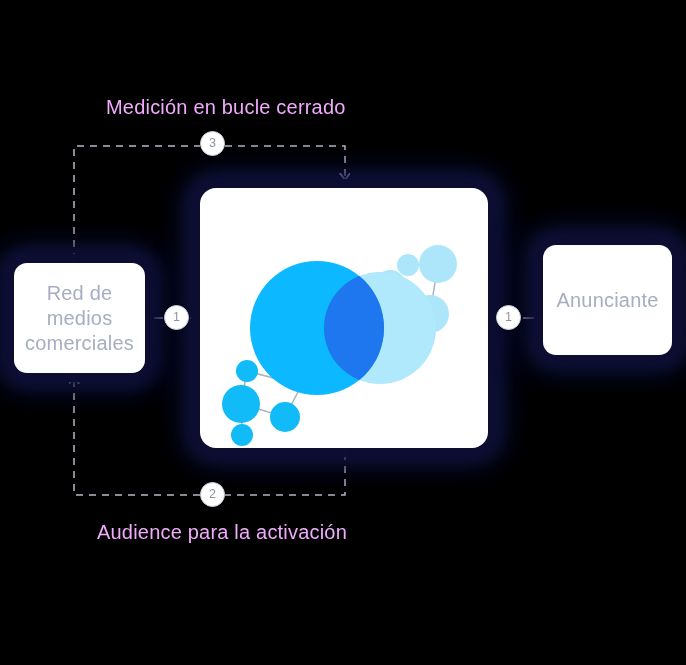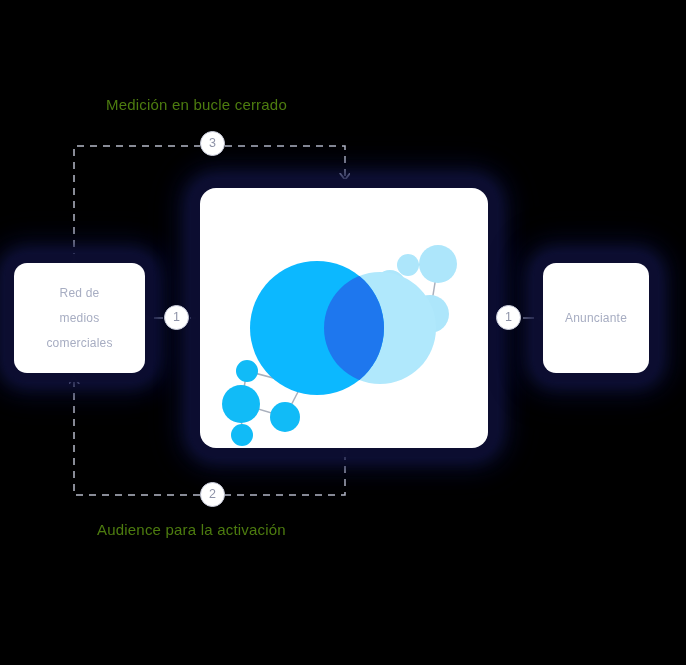--- a/index.html
+++ b/index.html
@@ -35,40 +35,40 @@
     justify-content: center;
     text-align: center;
     color: #a9aec4;
     box-shadow:
       0 0 0 9px rgba(12, 14, 48, 0.96),
       0 0 14px 13px rgba(16, 19, 64, 0.80),
       0 0 24px 20px rgba(20, 24, 78, 0.42),
       0 0 34px 28px rgba(24, 28, 86, 0.16);
   }
   .node-label {
-    font-size: 12px;
+    font-size: 20px;
     line-height: 25px;
     letter-spacing: 0.2px;
     color: #a7adc2;
     white-space: pre-line;
     font-weight: 400;
   }
   #box-left {
     left: 14px; top: 263px;
     width: 131px; height: 110px;
     border-radius: 13px;
   }
   #box-center {
     left: 200px; top: 188px;
     width: 288px; height: 260px;
     border-radius: 16px;
   }
   #box-right {
-    left: 543px; top: 263px;
-    width: 106px; height: 110px;
+    left: 543px; top: 245px;
+    width: 129px; height: 110px;
     border-radius: 13px;
   }
   
   #illustration {
     position: absolute;
     left: 0; top: 0;
     width: 288px; height: 260px;
     overflow: hidden;
     border-radius: 16px;
   }
@@ -85,22 +85,22 @@
     text-align: center;
     font-family: "Liberation Sans", sans-serif;
   }
   #badge-1-left  { left: 164px; top: 305px; }
   #badge-1-right { left: 496px; top: 305px; }
   #badge-3       { left: 200px; top: 131px; }
   #badge-2       { left: 200px; top: 482px; }
   
   .caption {
     position: absolute;
-    color: #4d7c0f;
-    font-size: 15px;
+    color: #f0abfc;
+    font-size: 20px;
     letter-spacing: 0.2px;
     white-space: nowrap;
   }
   #caption-top    { left: 106px; top: 96px; }
   #caption-bottom { left: 97px; top: 521px; text-align: center; }
 </style>
 </head>
 <body>
 
 <div id="stage">

